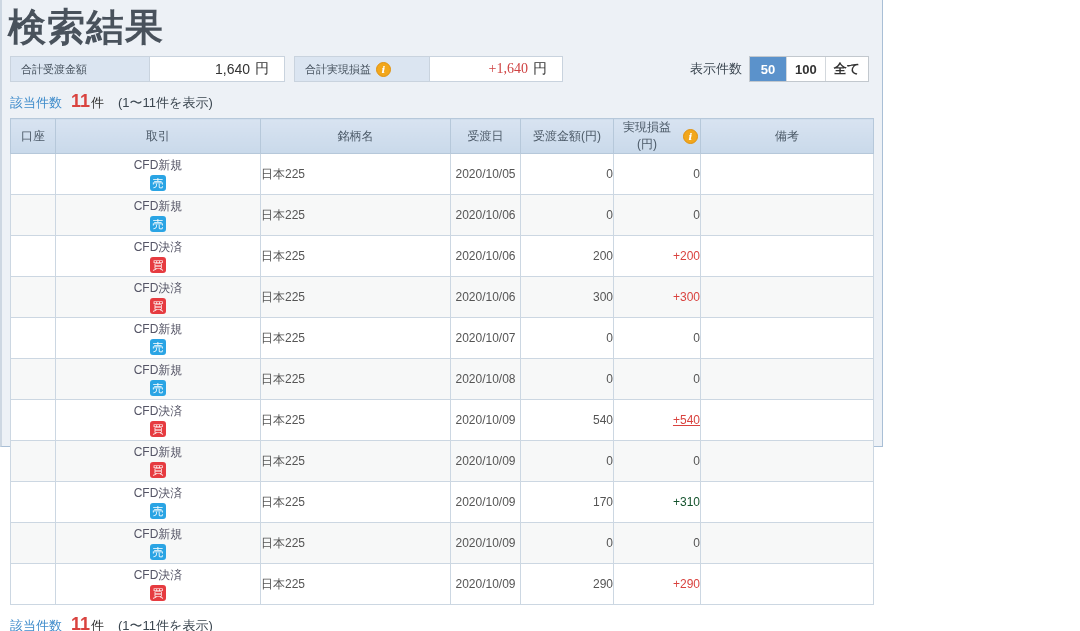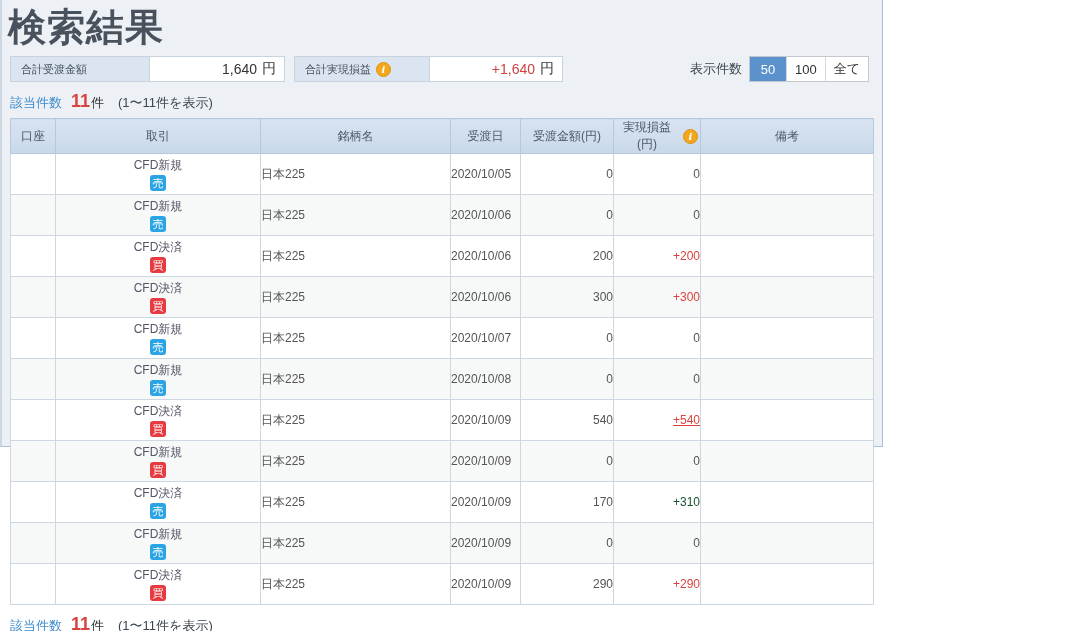--- a/index.html
+++ b/index.html
@@ -42,27 +42,27 @@
     background: #dbe5f1;
     display: flex; align-items: center;
     padding: 0 10px;
     font-size: 11px; color: #44505c;
     border-right: 1px solid #c9d3de;
   }
   .summary-box.box1 .summary-label { width: 139px; }
   .summary-box.box2 .summary-label { width: 135px; }
   .summary-value {
     display: flex; align-items: center; justify-content: flex-end;
-    padding-right: 8px;
+    padding-right: 15px;
     font-size: 14px; color: #333;
   }
   .summary-box.box1 .summary-value { width: 134px; }
   .summary-box.box2 .summary-value { width: 132px; }
   .summary-box.box2 { margin-left: 9px; }
-  .val-red { color: #cf4242; margin-right: 5px; }
+  .val-red { color: #cf4242; margin-right: 5px; font-family: Liberation Serif, serif; }
   .val-dark { margin-right: 5px; }
   .unit { color: #333; }
   .info-icon {
     display: inline-flex; align-items: center; justify-content: center;
     width: 15px; height: 15px; border-radius: 50%;
     background: #f2a71c; border: 1px solid #e0920f;
     color: #fff; font-size: 10px; font-weight: bold;
     margin-left: 5px; flex: none;
     font-family: "DejaVu Serif", serif; font-style: italic;
     cursor: pointer;
@@ -74,21 +74,21 @@
     display: flex; align-items: center;
   }
   .dc-label { font-size: 13px; color: #3b4650; margin-right: 7px; }
   .dc-group { display: flex; border: 1px solid #c2c8ce; background: #fff; }
   .dc-btn {
     min-width: 36px; height: 24px;
     border: none; background: #fff;
     font-size: 13px; color: #333;
     font-family: inherit;
     border-left: 1px solid #d3d8dd;
-    padding: 0 8px; cursor: pointer;
+    padding: 0 8px; cursor: pointer; font-weight: bold;
   }
   .dc-btn:first-child { border-left: none; }
   .dc-btn.active { background: #5b92cb; color: #fff; }
   
   .count-line {
     margin: 9px 9px 6px 8px;
     font-size: 13px; color: #333;
     display: flex; align-items: baseline;
   }
   .count-label { color: #3f8ccb; }
@@ -123,21 +123,21 @@
   td.col-trade { text-align: center; }
   .trade-type { font-size: 12px; color: #556; line-height: 14px; margin-bottom: 3px; }
   .badge {
     display: inline-block;
     min-width: 16px; height: 16px; line-height: 16px;
     border-radius: 3px;
     color: #fff; font-size: 11px; text-align: center;
     padding: 0 1px;
   }
   td.col-name { text-align: left; padding-left: 14px; font-size: 13px; }
-  td.col-date { text-align: left; }
+  td.col-date { text-align: center; }
   td.col-amount, td.col-pl { text-align: right; padding-right: 12px; }
   .th-pl-wrap { display: flex; align-items: center; justify-content: center; }
 </style>
 </head>
 <body>
 
 <div class="panel">
 
   <h1 class="page-title">検索結果</h1>
 

